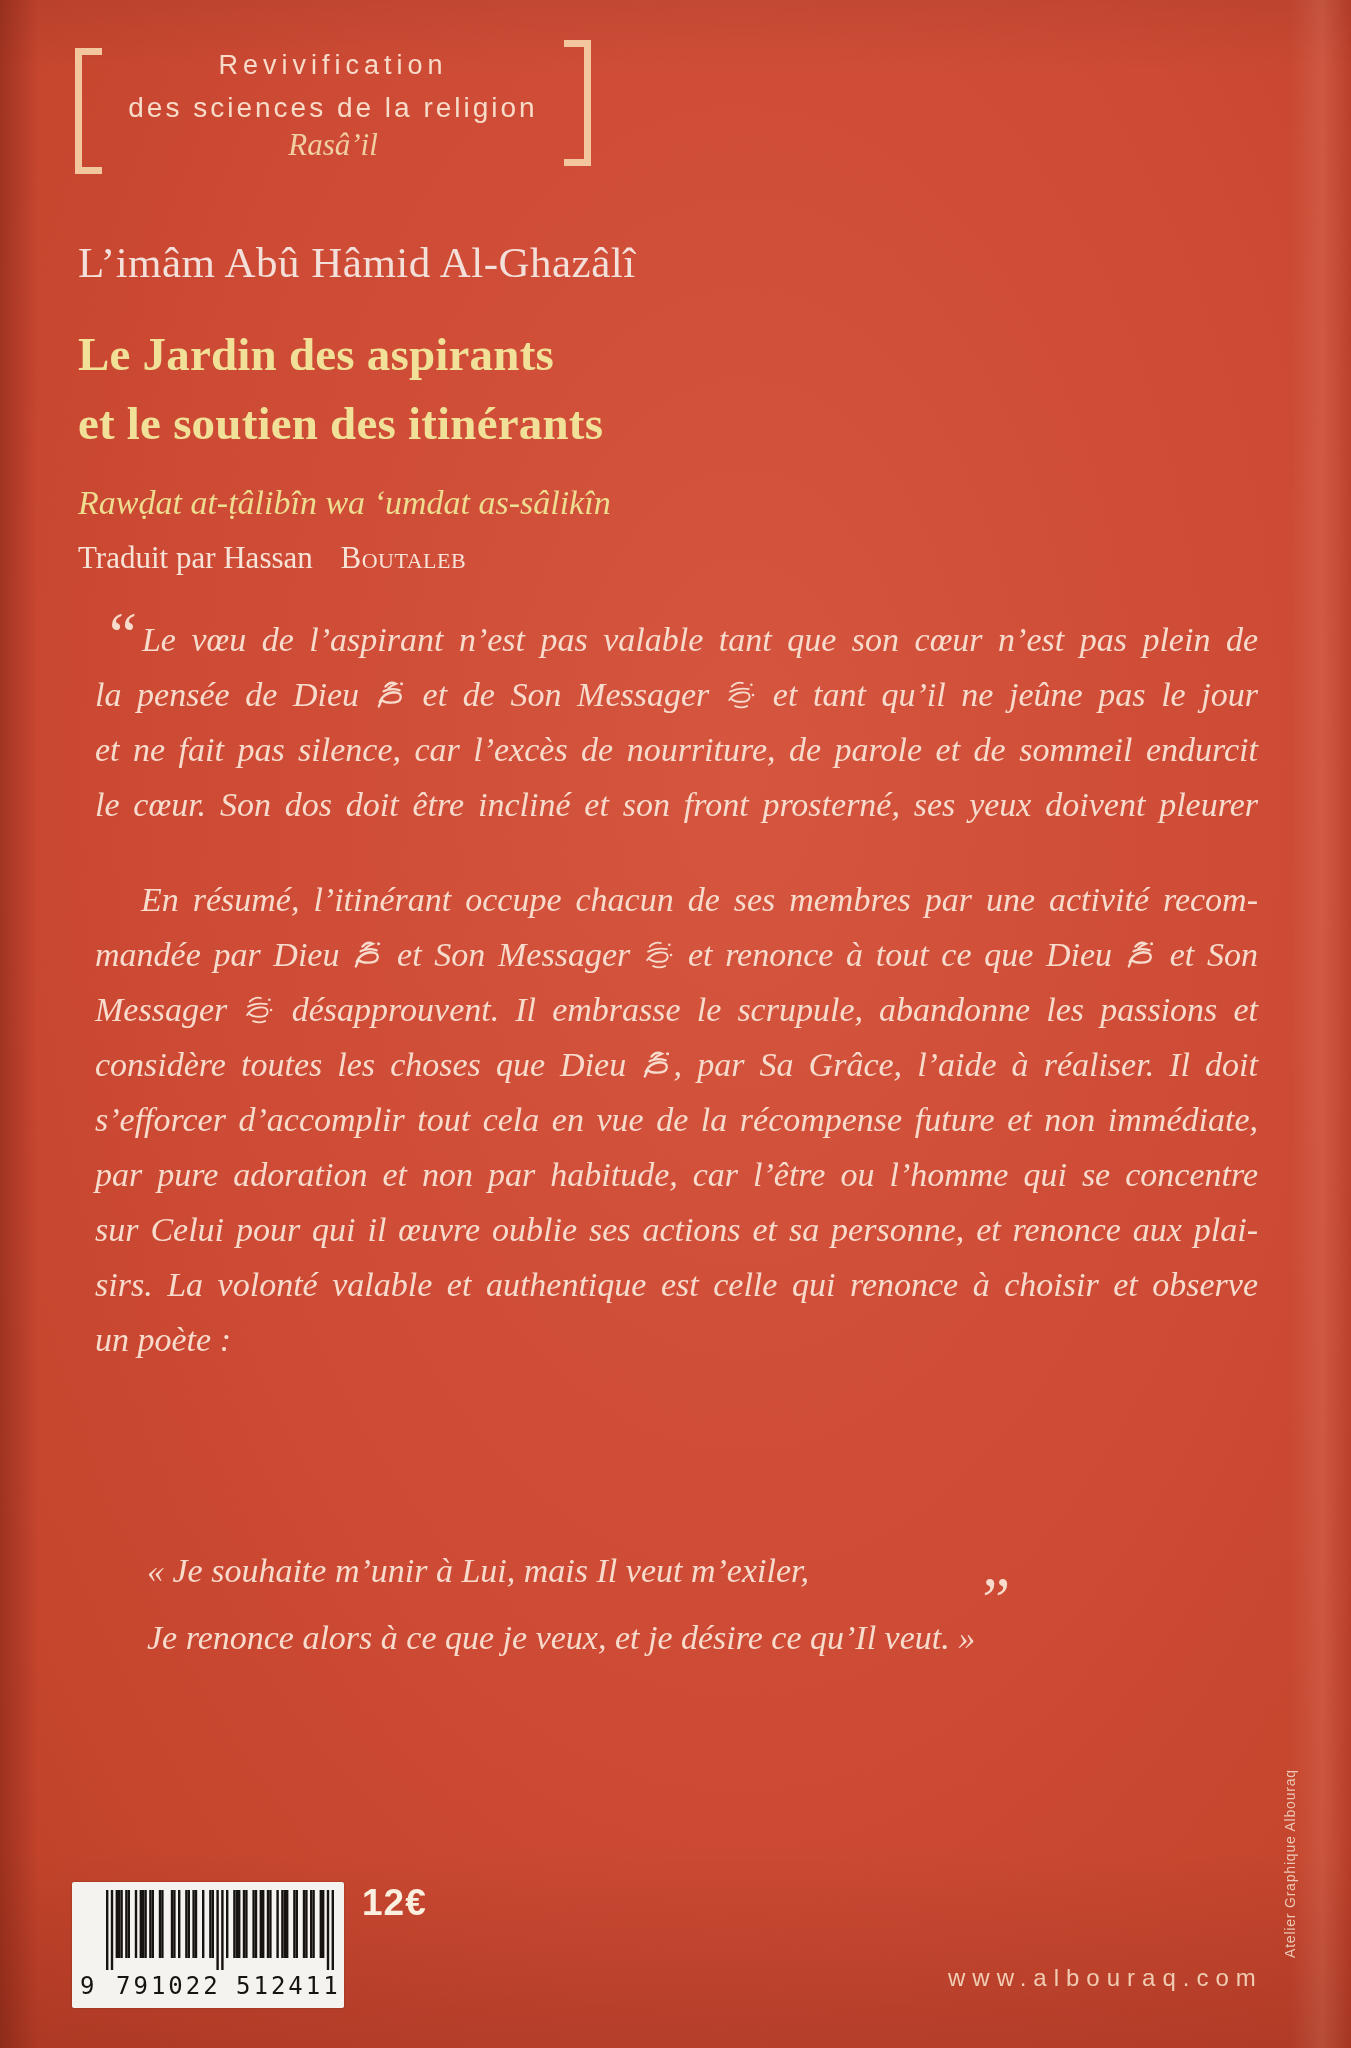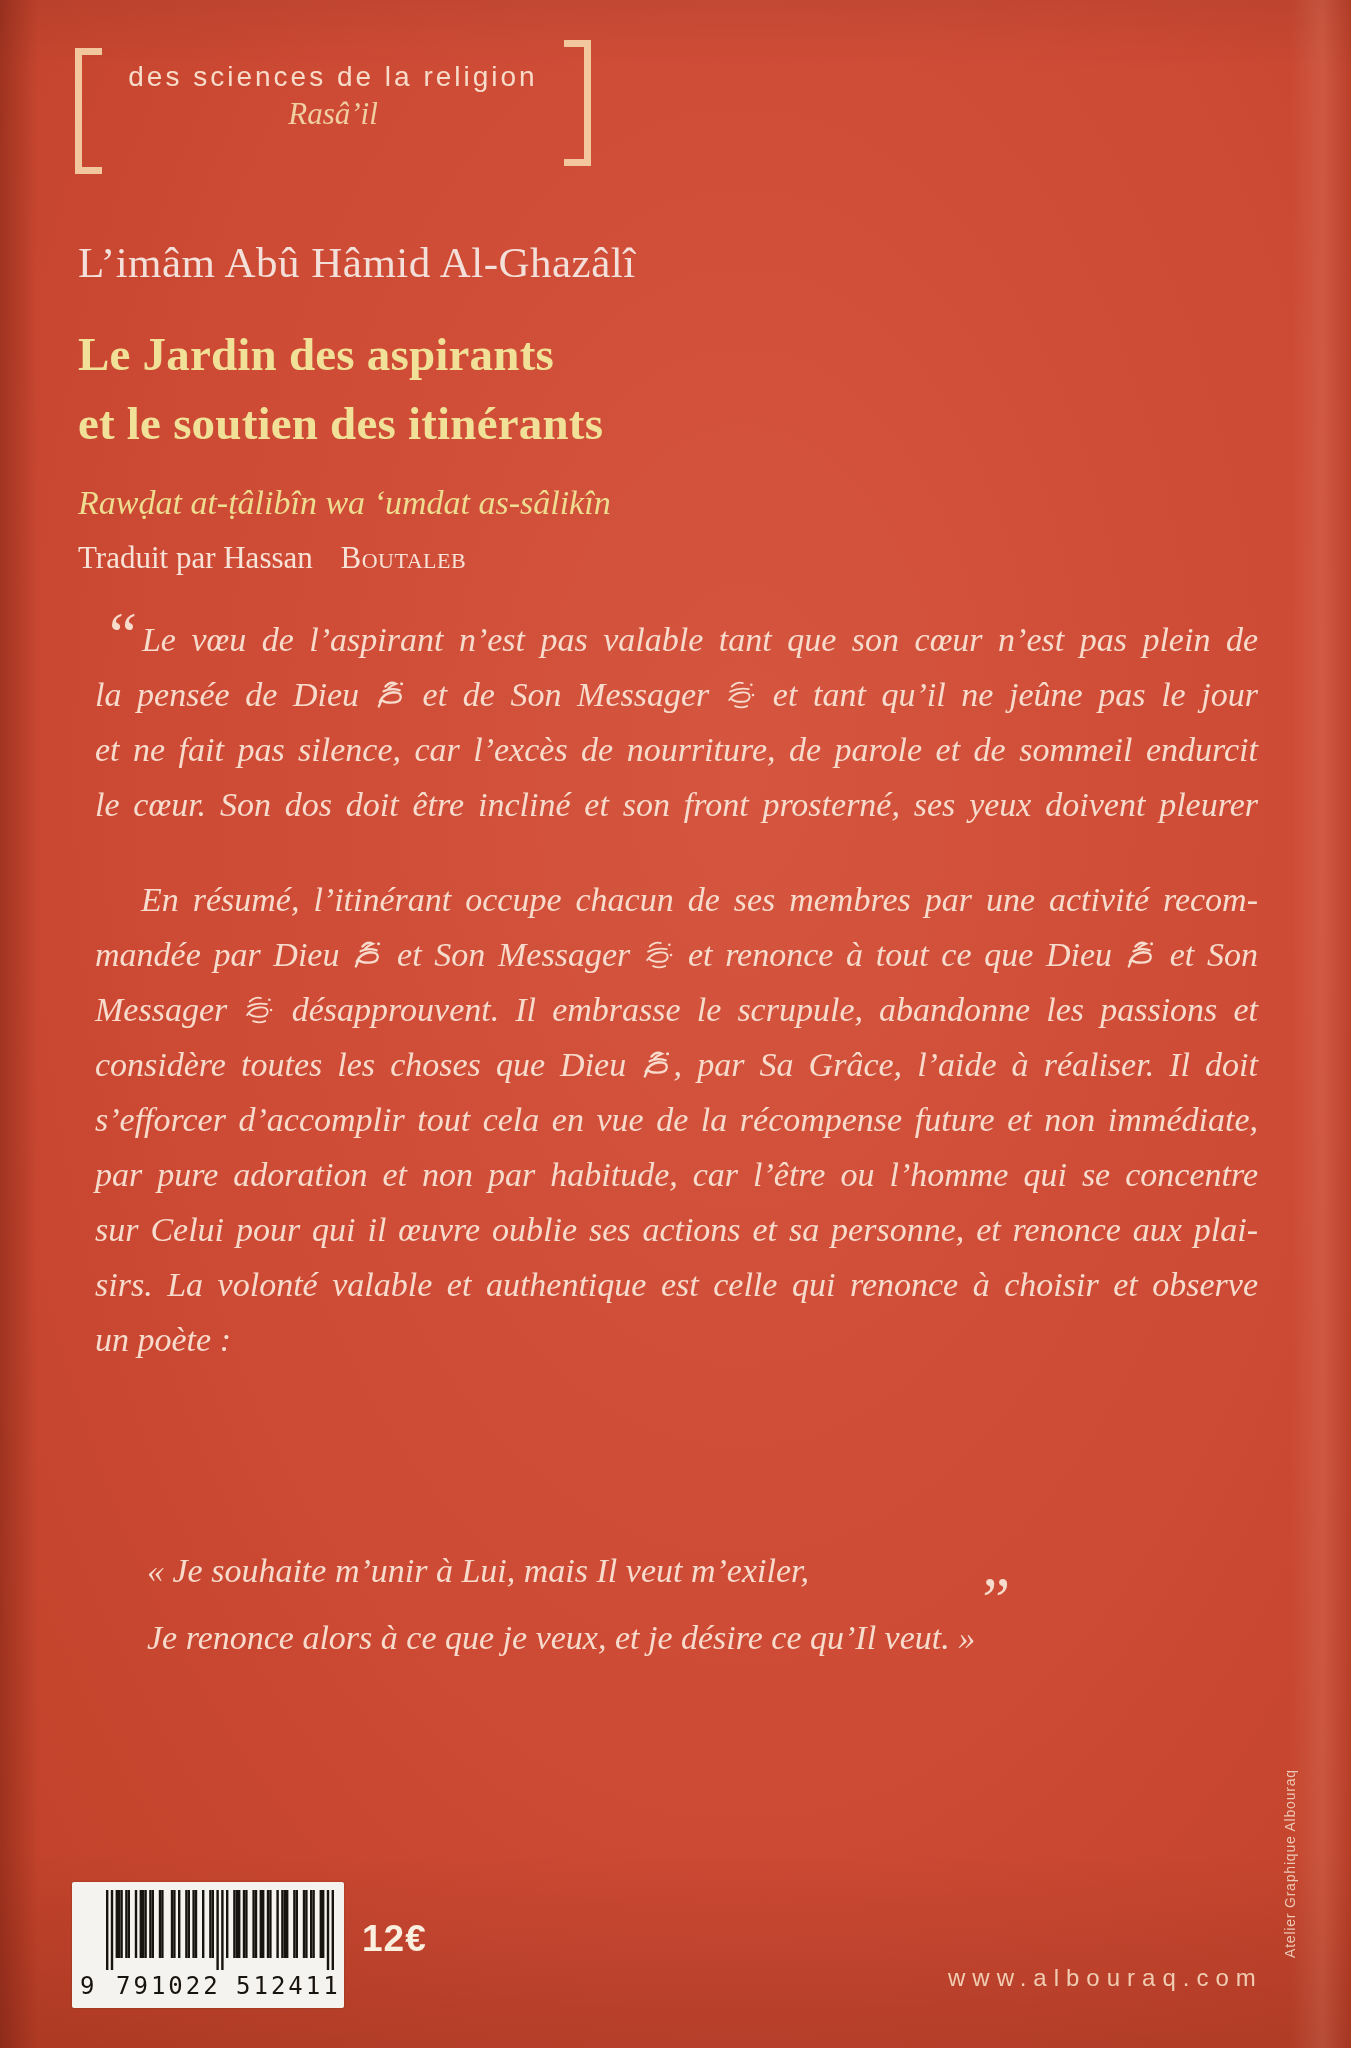--- a/index.html
+++ b/index.html
@@ -46,33 +46,34 @@
   .honorific{display:inline-block;width:.95em;height:.95em;vertical-align:-.12em;}
   .honorific svg{width:100%;height:100%;display:block;}
   .poem{position:absolute;left:147px;top:1542px;font-size:34px;font-style:italic;line-height:58px;color:var(--body);}
   
   .barcode{position:absolute;left:72px;top:1882px;width:272px;height:126px;background:var(--barcode-bg);border-radius:2px;box-shadow:0 0 2px rgba(0,0,0,.25);}
   .barcode svg{position:absolute;left:34px;top:8px;width:228px;height:80px;}
   .bc-num{position:absolute;font-family:"DejaVu Sans Mono","Liberation Mono",monospace;font-size:24px;color:var(--barcode-ink);letter-spacing:3px;bottom:8px;}
   .bc-lead{left:8px;}
   .bc-left{left:44px;}
   .bc-right{left:158px;margin-left:6px;}
-  .price{position:absolute;left:362px;top:1882px;font-family:"Liberation Sans","DejaVu Sans",sans-serif;font-weight:bold;font-size:37px;color:var(--price);letter-spacing:1px;margin-top:36px;}
+  .price{position:absolute;left:362px;top:1882px;font-family:"Liberation Sans","DejaVu Sans",sans-serif;font-weight:bold;font-size:37px;color:var(--price);letter-spacing:1px;}
   .website{position:absolute;left:948px;top:1964px;font-family:"Liberation Sans","DejaVu Sans",sans-serif;font-size:24px;letter-spacing:7px;color:var(--website);}
   .credit{position:absolute;left:1282px;top:1958px;transform:rotate(-90deg);transform-origin:0 0;white-space:nowrap;font-family:"Liberation Sans","DejaVu Sans",sans-serif;font-size:14px;letter-spacing:.8px;color:var(--credit);}
 </style>
 </head>
 <body>
 
 <div class="page">
 
   <div class="series">
     <span class="bracket left"></span>
     <span class="bracket right"></span>
     <div class="series-text">
+      <div class="series-l1">Revivification</div>
       <div class="series-l2">des sciences de la religion</div>
       <div class="series-l3">Rasâ’il</div>
     </div>
   </div>
 
   <div class="author">L’imâm Abû Hâmid Al-Ghazâlî</div>
 
   <div class="title">
     <div>Le Jardin des aspirants</div>
     <div>et le soutien des itinérants</div>

